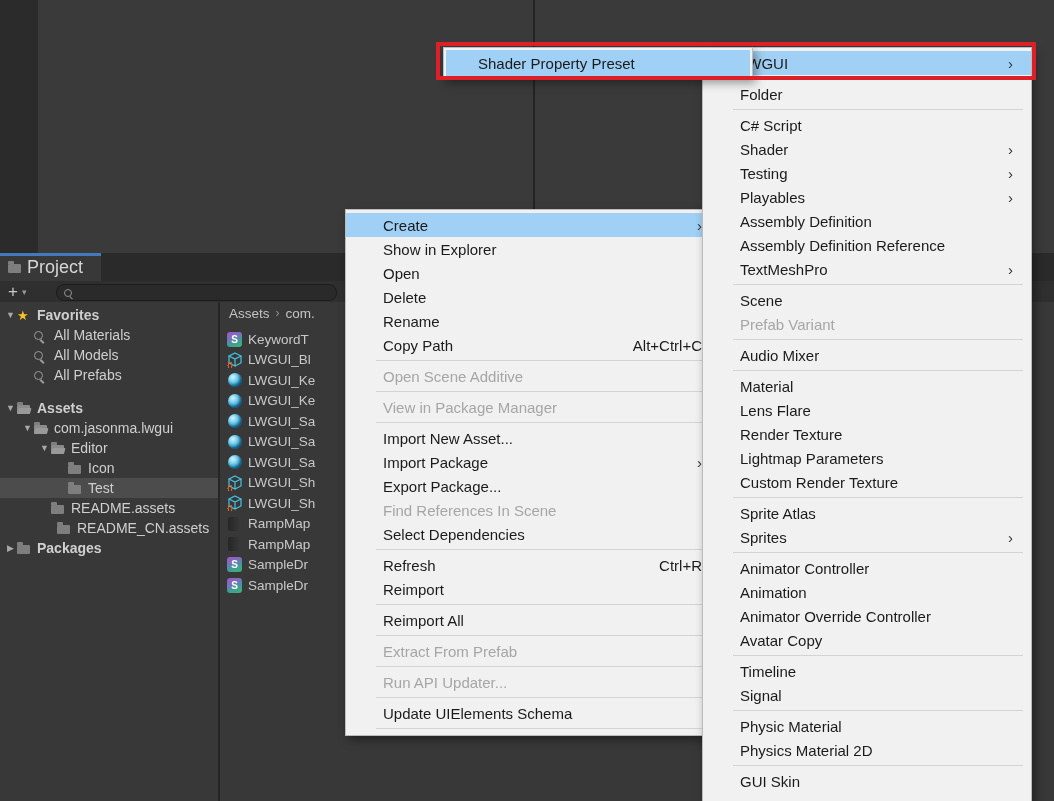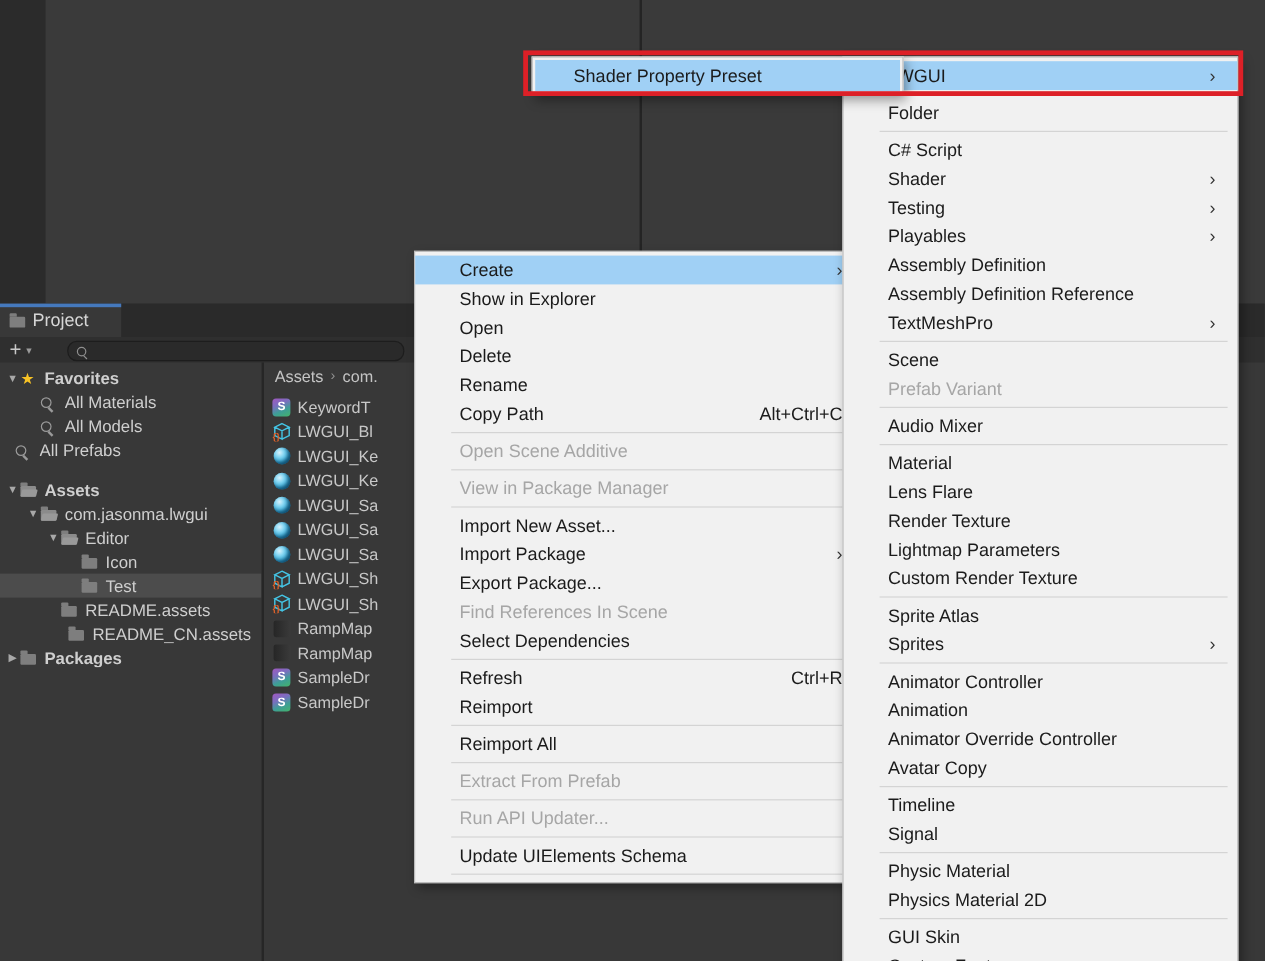--- a/index.html
+++ b/index.html
@@ -11,21 +11,21 @@
   .scene{position:absolute;left:0;top:0;width:1054px;height:253px;background:#3a3a3a;}
   .scene-left-col{position:absolute;left:0;top:0;width:38px;height:253px;background:#2b2b2b;}
   .scene-vline{position:absolute;left:533px;top:0;width:2px;height:209px;background:#242424;}
 
   
   .project-panel{position:absolute;left:0;top:253px;right:0;bottom:0;background:#383838;}
   .tabbar{position:absolute;left:0;top:0;right:0;height:28px;background:#2a2a2a;}
   .tab{position:absolute;left:0;top:0;width:101px;height:28px;background:#383838;
        display:flex;align-items:center;gap:6px;padding-left:8px;box-sizing:border-box;}
   .tab::before{content:'';position:absolute;left:0;top:0;right:0;height:3px;background:#4579bd;}
-  .tab-label{color:#d6d6d6;font-size:15px;}
+  .tab-label{color:#d6d6d6;font-size:18px;}
   .toolbar{position:absolute;left:0;top:28px;right:0;height:21px;background:#2f2f2f;
            display:flex;align-items:center;}
   .plus-btn{color:#c9c9c9;font-size:17px;line-height:17px;margin-left:8px;}
   .caret{color:#9a9a9a;font-size:9px;margin-left:4px;}
   .searchbox{position:absolute;left:56px;top:3px;width:272px;height:15px;background:#2a2a2a;
              border:1px solid #1d1d1d;border-radius:8px;display:flex;align-items:center;padding-left:7px;}
   .mag{width:6px;height:6px;border:1.4px solid #8f8f8f;border-radius:50%;position:relative;flex:0 0 auto;}
   .mag::after{content:'';position:absolute;left:5px;top:6px;width:4px;height:1.4px;background:#8f8f8f;
               transform:rotate(45deg);transform-origin:left top;}
 
@@ -135,21 +135,21 @@
   </div>
         <div class="tree-row" style="padding-left: 21px;">
     <span class="tw-arrow"></span>
     <span class="tw-icon">
 
       <span class="tico-search"></span>
 
     </span>
     <span class="tw-label">All Models</span>
   </div>
-        <div class="tree-row" style="">
+        <div class="tree-row" style="padding-left: 21px;">
     <span class="tw-arrow"></span>
     <span class="tw-icon">
 
       <span class="tico-search"></span>
 
     </span>
     <span class="tw-label">All Prefabs</span>
   </div>
         <div class="tree-row spacer">
     <span class="tw-arrow"></span>

